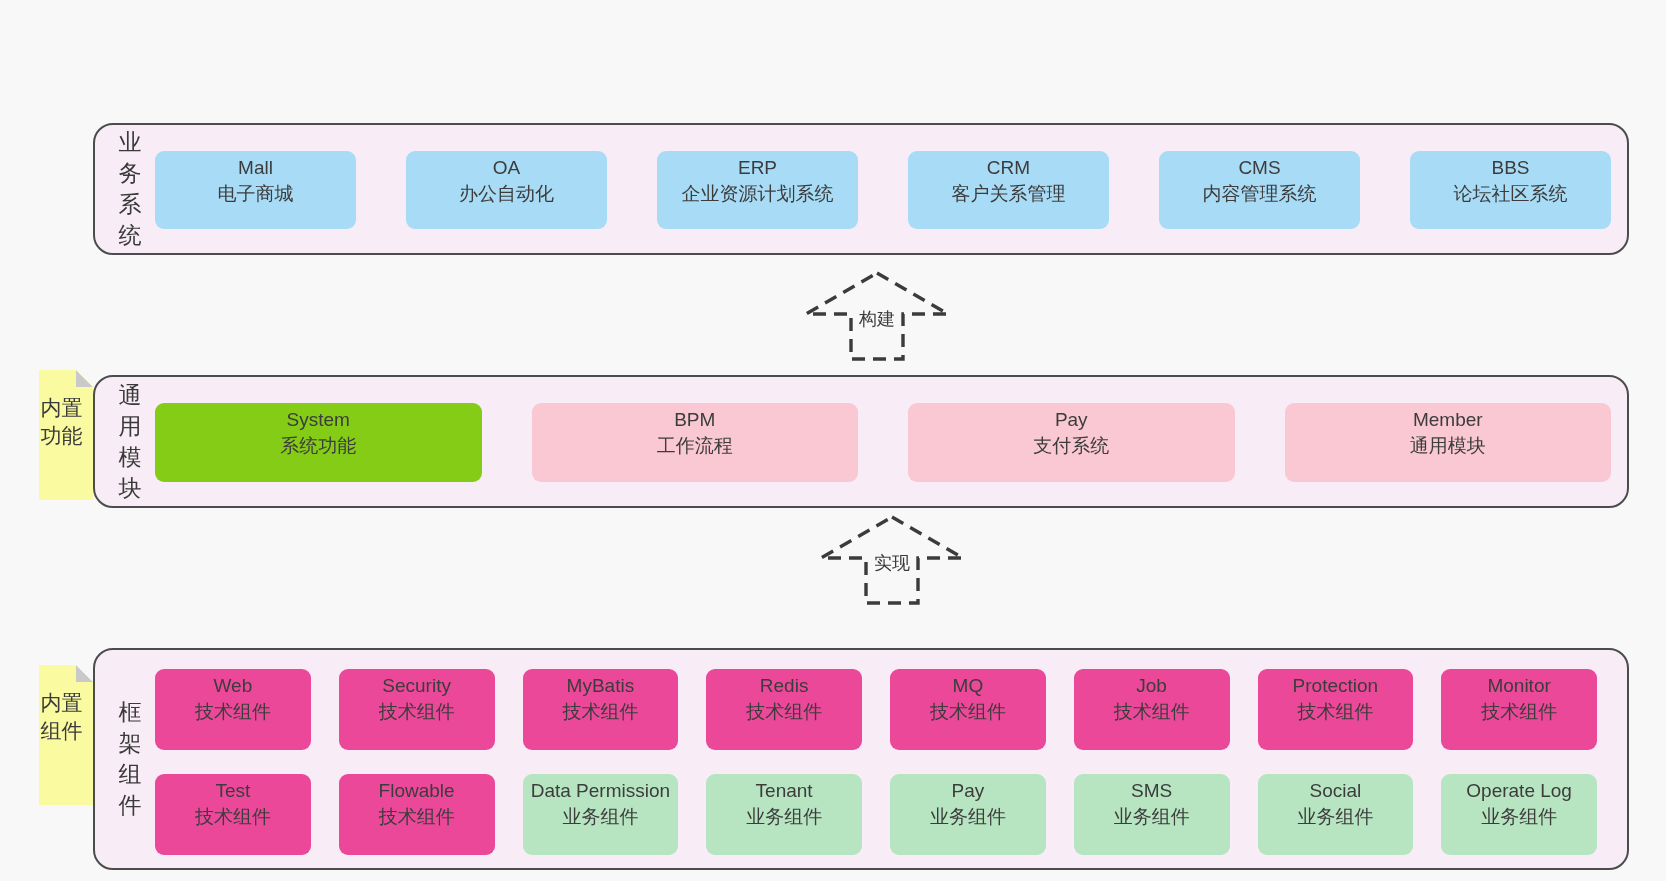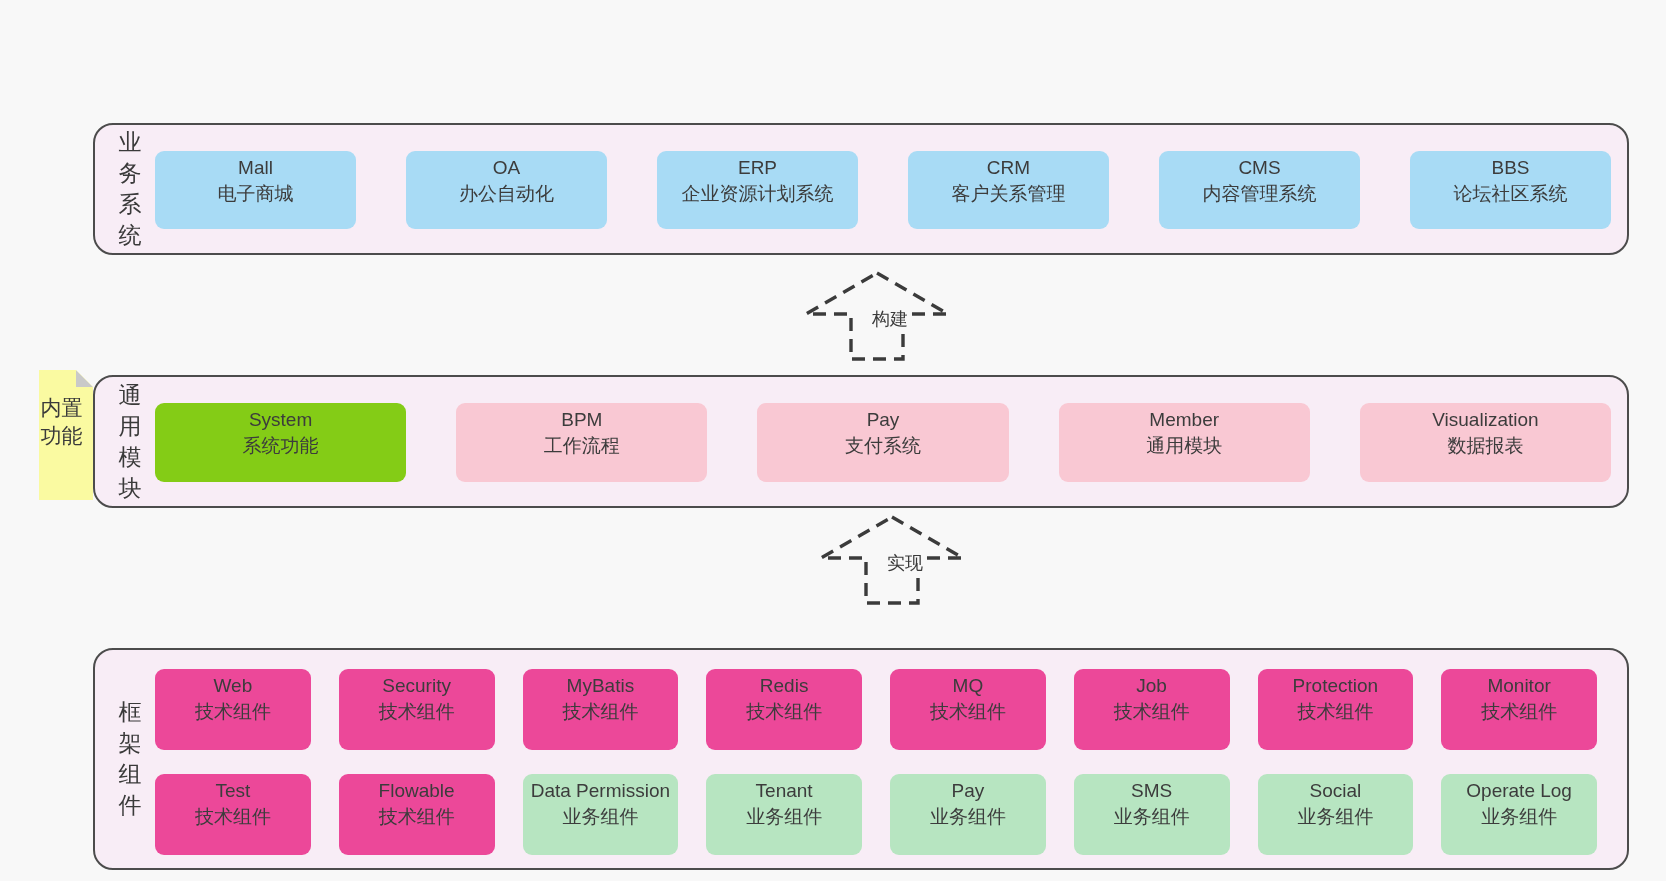--- a/index.html
+++ b/index.html
@@ -46,30 +46,34 @@
   .note-text { position:absolute; left:0; right:9px; top:24px; text-align:center;
                font-size:21px; line-height:28px; word-break:break-all; color:#3a3a3a; }
 
   
   .arrow { position:absolute; width:150px; height:92px; }
   .arrow-build     { left:802px; top:270px; }
   .arrow-implement { left:817px; top:514px; }
   .arrow svg { position:absolute; left:0; top:0; }
   .arrow-label { position:absolute; left:50%; top:36px; transform:translateX(-50%);
                  background:#f8f8f8; padding:1px 3px; font-size:18px; white-space:nowrap;
-                 color:#3a3a3a;margin-left:13px; }
+                 color:#3a3a3a; }
 </style>
 </head>
 <body>
 
 <div class="page">
 
   <div class="note note-modules">
     <span class="note-fold"></span>
     <span class="note-text">内置功能</span>
+  </div>
+  <div class="note note-framework">
+    <span class="note-fold"></span>
+    <span class="note-text">内置组件</span>
   </div>
 
   <section class="layer layer-business">
     <div class="layer-label">业务系统</div>
     <div class="boxes-row">
       <div class="box blue">
         <span class="t">Mall</span>
         <span class="s">电子商城</span>
       </div>
       <div class="box blue">
@@ -114,24 +118,20 @@
         <span class="s">工作流程</span>
       </div>
       <div class="box pink">
         <span class="t">Pay</span>
         <span class="s">支付系统</span>
       </div>
       <div class="box pink">
         <span class="t">Member</span>
         <span class="s">通用模块</span>
       </div>
-      <div class="box pink">
-        <span class="t">Visualization</span>
-        <span class="s">数据报表</span>
-      </div>
     </div>
   </section>
 
   <div class="arrow arrow-implement">
     <svg viewBox="0 0 150 92" width="150" height="92">
       <polygon points="75,3 146,44 101,44 101,89 49,89 49,44 4,44" fill="none" stroke="#3b3b3b" stroke-width="3.4" stroke-dasharray="13 8"></polygon>
     </svg>
     <span class="arrow-label">实现</span>
   </div>
 

